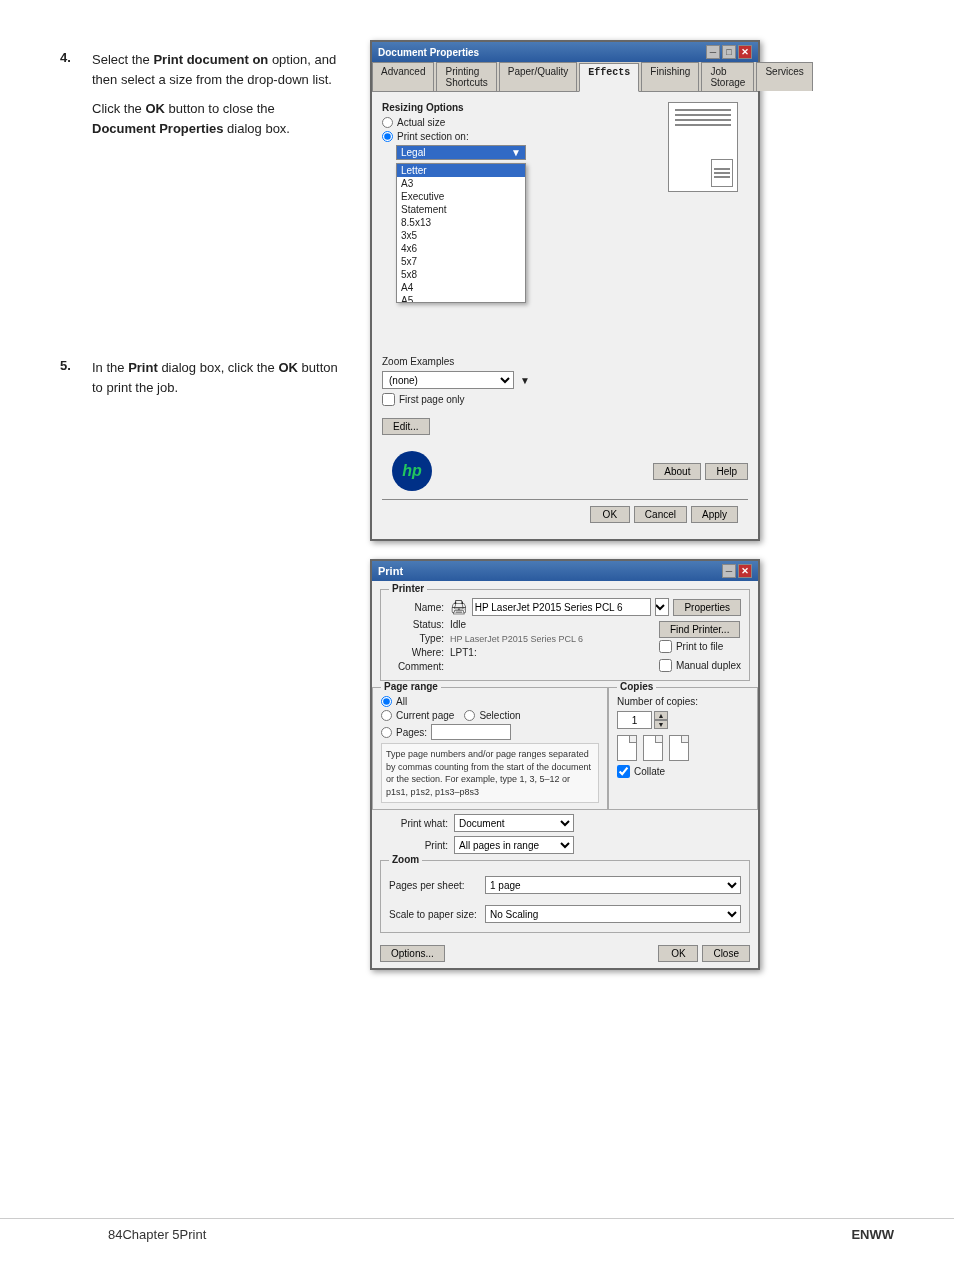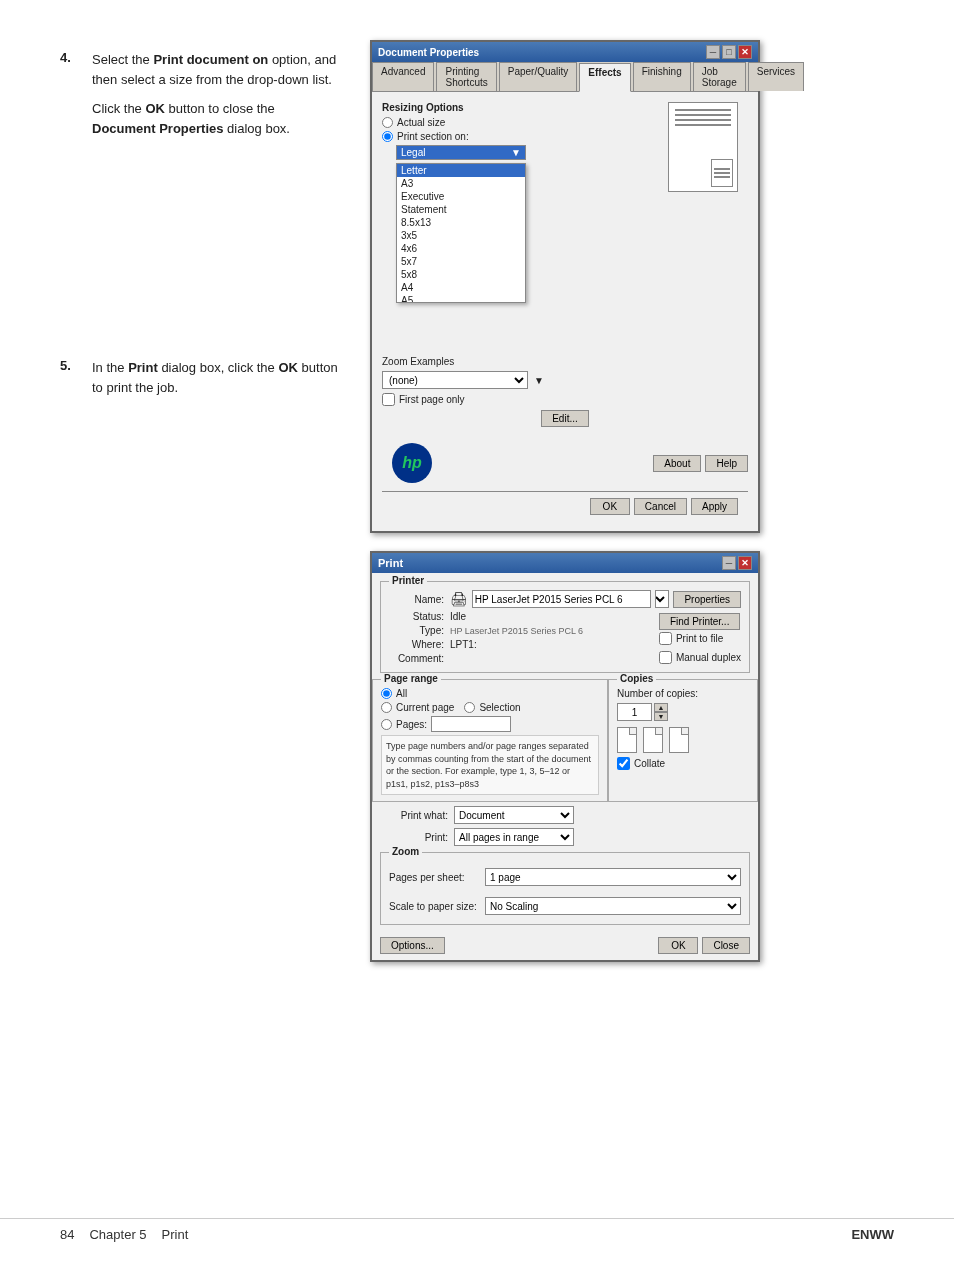--- a/index.html
+++ b/index.html
@@ -112,20 +112,21 @@
       font-size: 10px;
       margin-right: 2px;
     }
 
     .dialog-tab.active {
       background: #f0f0f0;
       font-weight: bold;
       border-bottom: 1px solid #f0f0f0;
       position: relative;
       top: 1px;
+      font-family: Liberation Mono, monospace;
     }
 
     .dialog-body {
       padding: 10px;
       background: #f0f0f0;
     }
 
     .dialog-section-label {
       font-size: 10px;
       font-weight: bold;
@@ -449,21 +450,22 @@
       padding: 8px 60px;
       display: flex;
       align-items: center;
       font-size: 12px;
       color: #333;
     }
 
     .footer-left {
       display: flex;
       align-items: flex-start;
-      gap: 15px;
+      gap: 0;
+      margin-left: 48px;
     }
 
     .footer-page-num {
       font-size: 13px;
     }
 
     .footer-chapter {
       font-size: 13px;
     }
 
@@ -588,30 +590,30 @@
               </div>
             </div>
           </div>
         </div>
 
         <div style="margin-top: 160px; clear:both;">
           <div class="label-row">
             <span>Zoom Examples</span>
           </div>
           <div class="label-row">
-            <select class="input-field" style="width:146px;">
+            <select class="input-field" style="width:132px;">
               <option>(none)</option>
             </select>
             <span>▼</span>
           </div>
           <div class="checkbox-row">
             <input type="checkbox" style="">
             <span>First page only</span>
           </div>
-          <div style="display:flex; justify-content:center; margin-top:4px;">
+          <div style="display:flex; justify-content:flex-start; margin-top:12px;">
             <button class="dlg-btn">Edit...</button>
           </div>
         </div>
 
         <div style="display:flex; align-items:center; justify-content:space-between; margin-top:8px;">
           <div class="hp-logo">hp</div>
           <div style="display:flex; gap:4px; align-items:center;">
             <button class="dlg-btn">About</button>
             <button class="dlg-btn">Help</button>
           </div>

